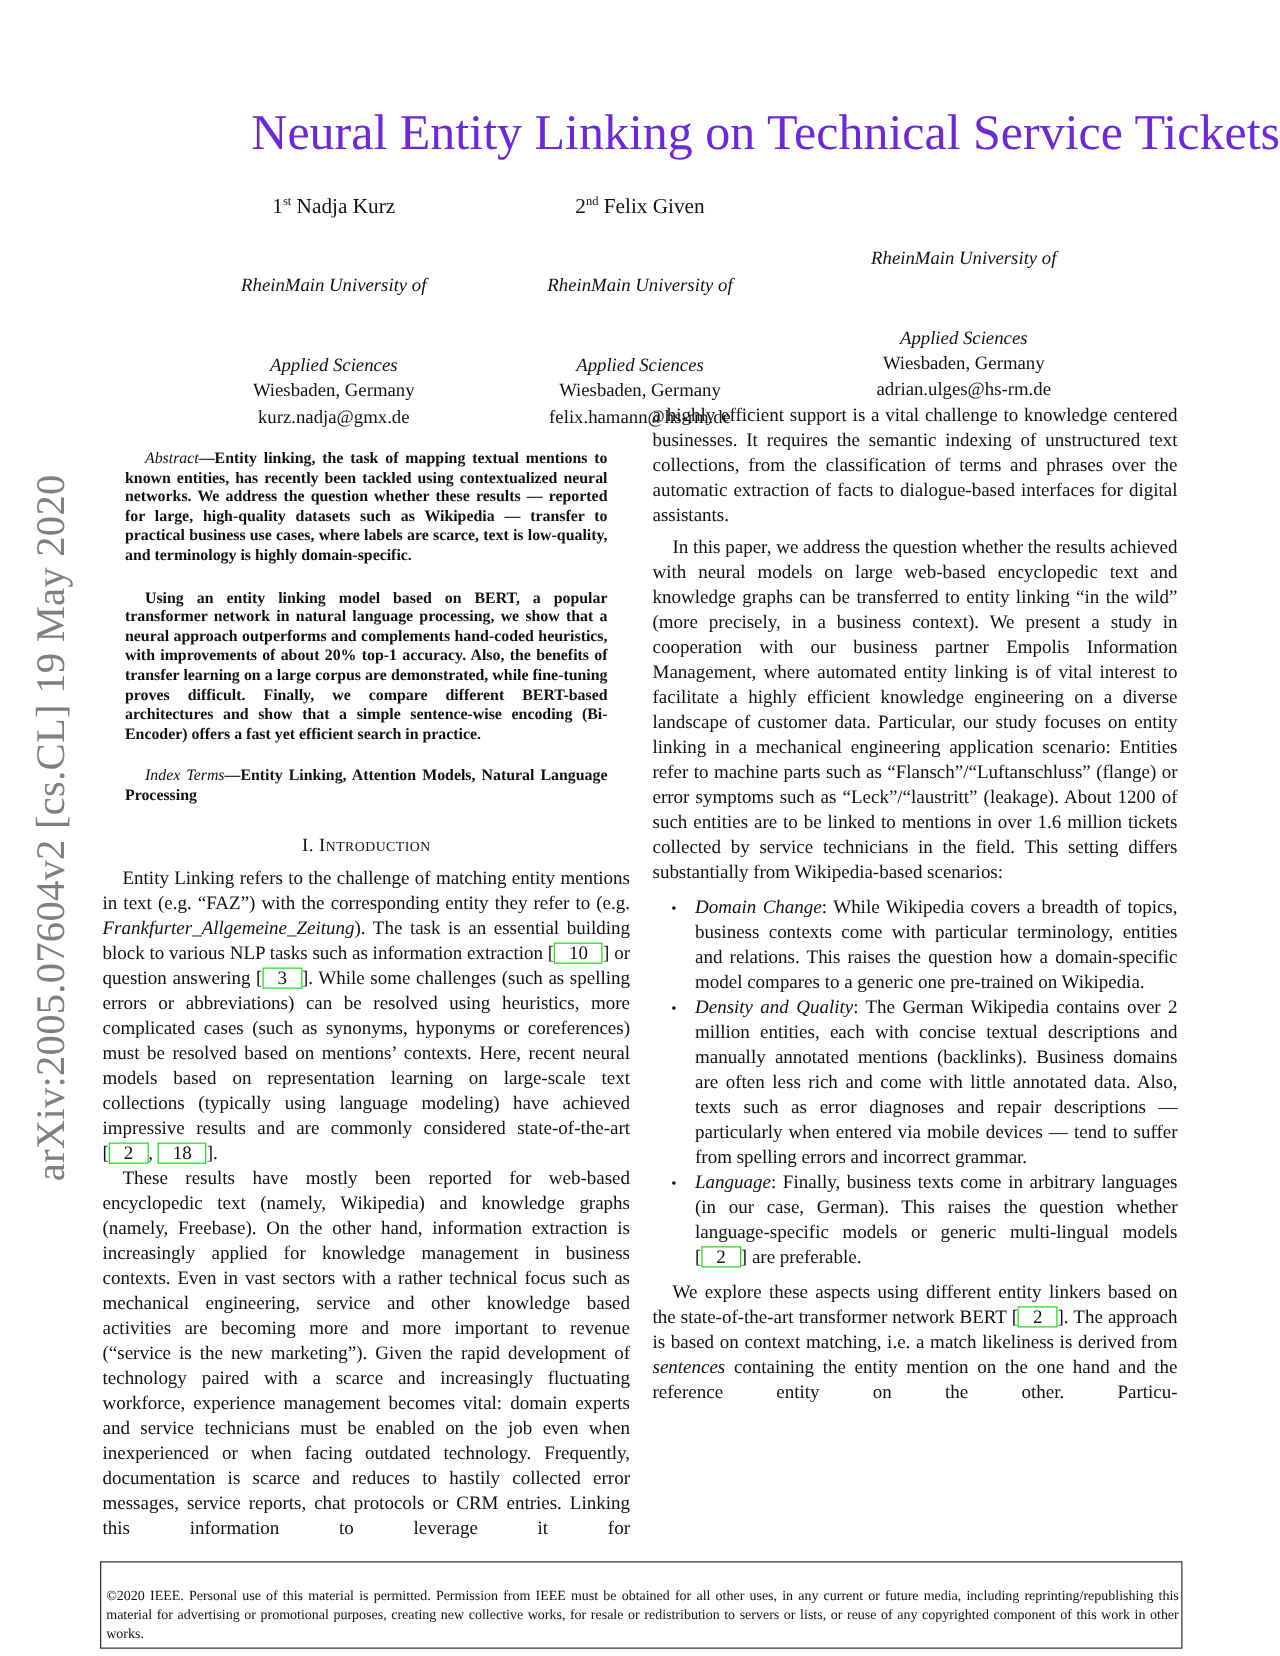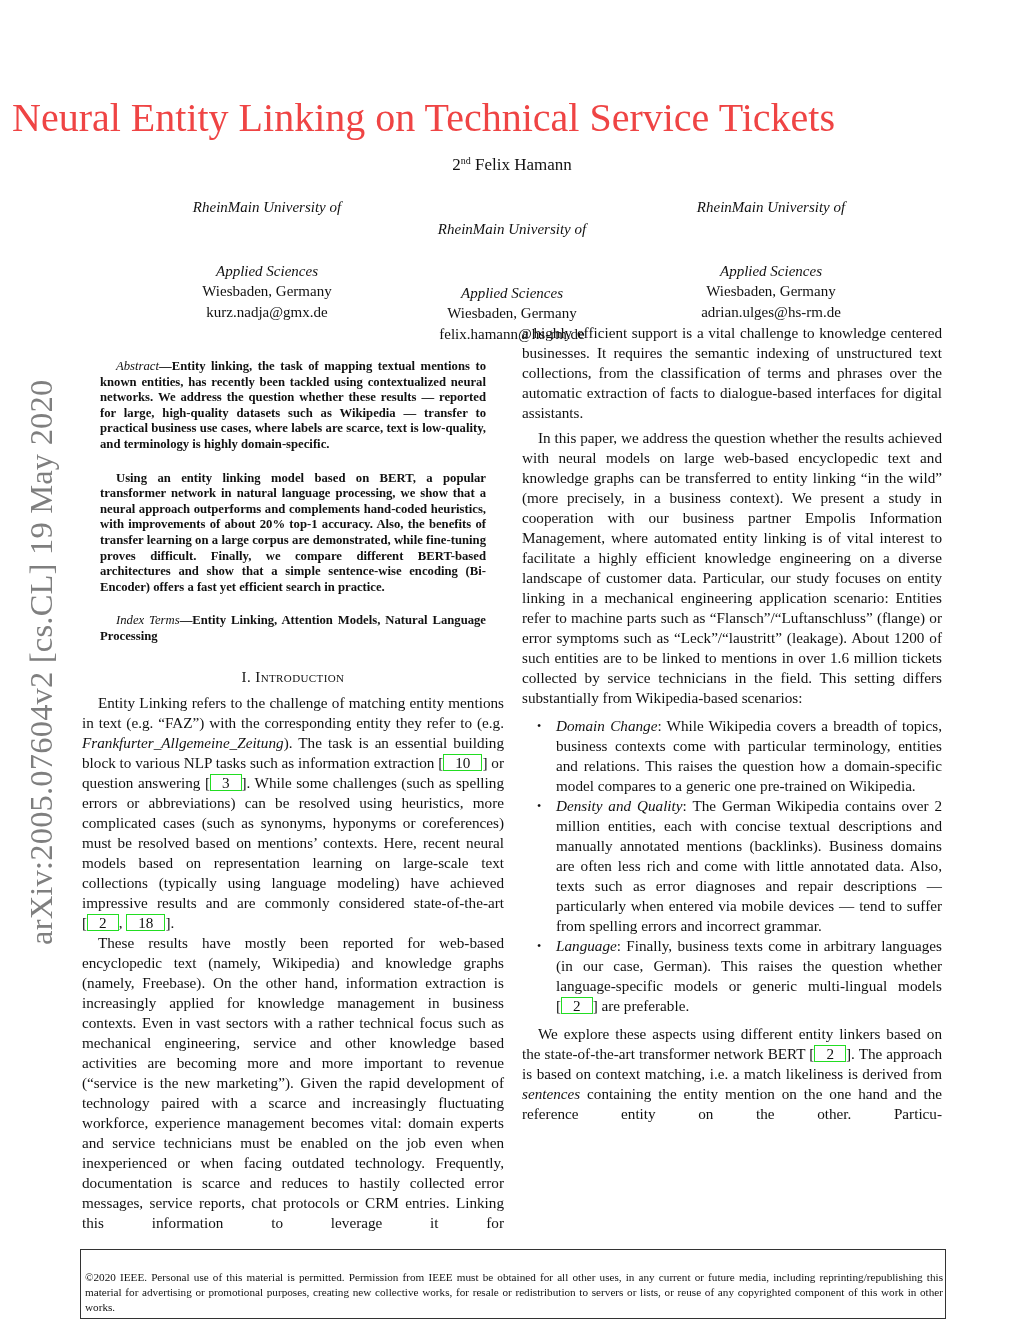--- a/index.html
+++ b/index.html
@@ -7,22 +7,22 @@
       width: 1024px; height: 1325px; position: relative; overflow: hidden;
       font-family: "Liberation Serif", "DejaVu Serif", serif; color: #111;
     }
     .arxiv-stamp {
       position: absolute; left: 22px; top: 945px;
       transform: rotate(-90deg); transform-origin: 0 0;
       font-size: 32.5px; color: #7f7f7f; white-space: nowrap; letter-spacing: 0.2px;
       width: 605px; line-height: 38px;
     }
     .title {
-      position: absolute; left: 0; right: 0; top: 82px; text-align: left;
-      font-size: 40px; font-weight: normal; line-height: 48px; margin: 12px; color: #ef4444;
+      position: absolute; left: 0; right: 0; top: 82px; text-align: right;
+      font-size: 40px; font-weight: normal; line-height: 48px; margin: 0; color: #6d28d9;
     }
     .authors {
       position: absolute; top: 154px; left: 0; width: 1024px; height: 110px;
     }
     .author {
       position: absolute; top: 0; width: 260px; text-align: center;
       font-size: 15px; line-height: 20.5px;
     }
     .author .name { font-size: 17px; line-height: 22px; }
     .author sup { font-size: 10px; vertical-align: 6px; line-height: 0; }
@@ -60,27 +60,28 @@
   </style>
 </head>
 <body>
 
 <div class="arxiv-stamp">arXiv:2005.07604v2  [cs.CL]  19 May 2020</div>
 
 <h1 class="title">Neural Entity Linking on Technical Service Tickets</h1>
 
 <div class="authors">
   <div class="author" style="left:137px;">
+    <div class="name"><span>1</span><sup>st</sup>&nbsp;<span>Nadja Kurz</span></div>
     <div class="aff">RheinMain University of</div>
     <div class="aff">Applied Sciences</div>
     <div>Wiesbaden, Germany</div>
     <div>kurz.nadja@gmx.de</div>
   </div>
   <div class="author" style="left:382px;">
-    <div class="name"><span>2</span><sup>nd</sup>&nbsp;<span>Felix Hamann</span></div>
+    <div class="name"><span>2</span><sup>nd</sup>&nbsp;<span>Felix Given</span></div>
     <div class="aff">RheinMain University of</div>
     <div class="aff">Applied Sciences</div>
     <div>Wiesbaden, Germany</div>
     <div>felix.hamann@hs-rm.de</div>
   </div>
   <div class="author" style="left:641px;">
     <div class="aff">RheinMain University of</div>
     <div class="aff">Applied Sciences</div>
     <div>Wiesbaden, Germany</div>
     <div>adrian.ulges@hs-rm.de</div>

